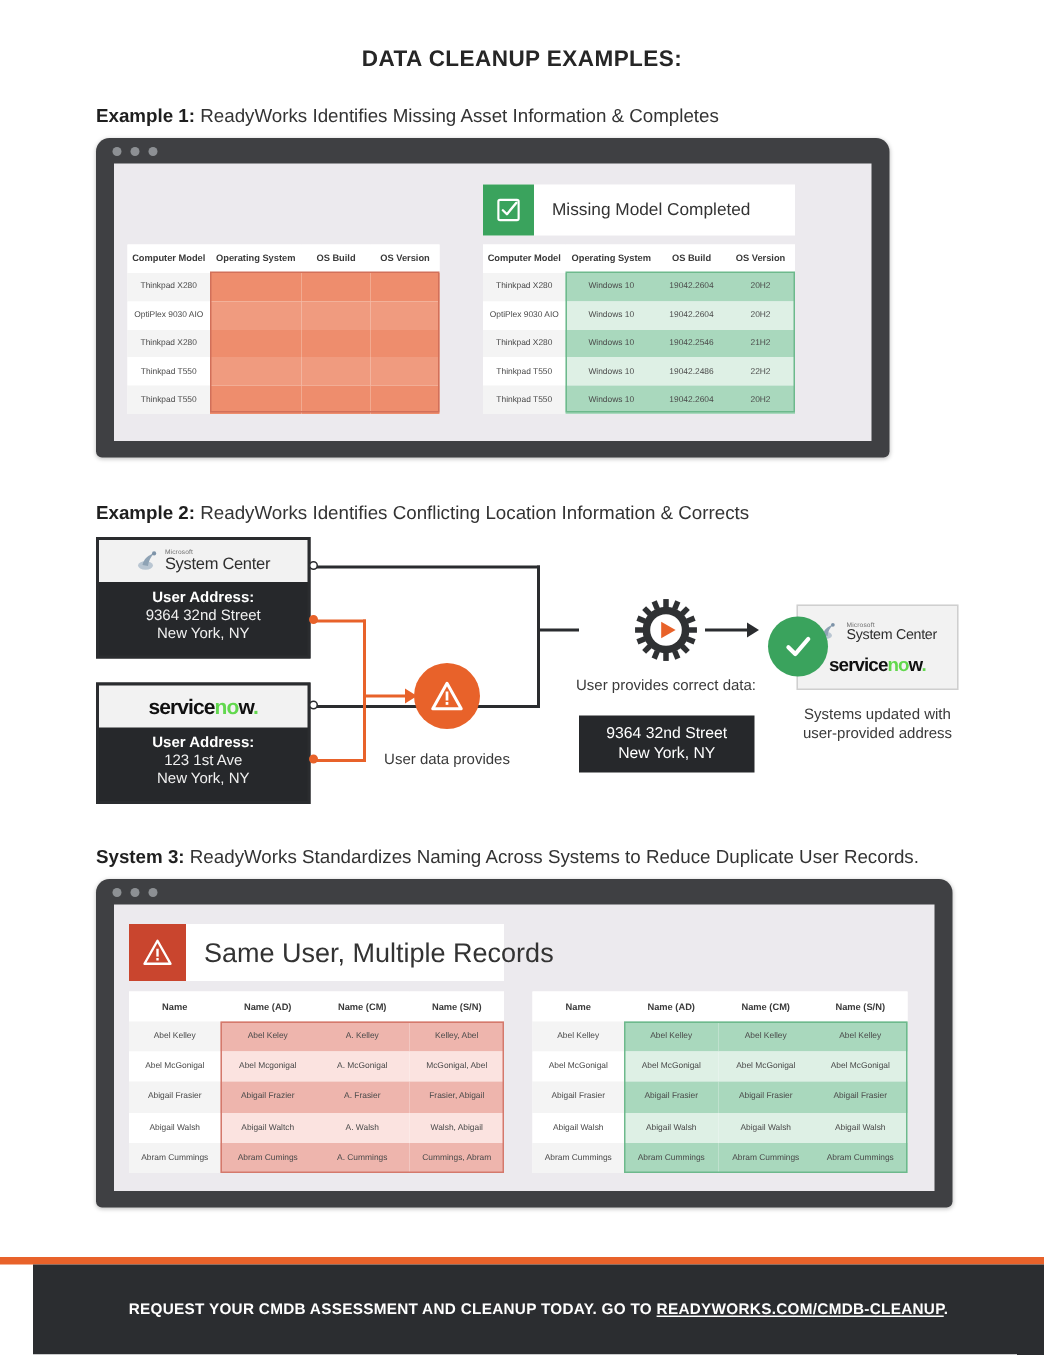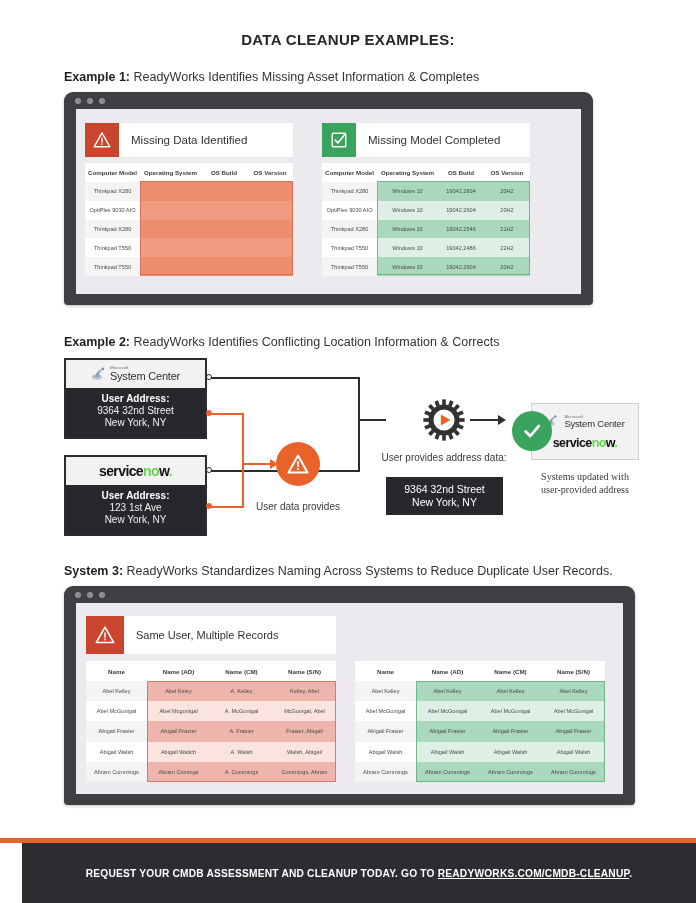--- a/index.html
+++ b/index.html
@@ -54,21 +54,21 @@
     width:34px; height:34px; flex:0 0 34px;
     display:flex; align-items:center; justify-content:center;
   }
   .panel-icon.red{ background:#c9452e; }
   .panel-icon.green{ background:#3aa35d; }
   .panel-title{
     font-size:11.5px; color:#333; padding-left:12px; white-space:nowrap;
   }
   .panel-head.big{ height:38px; }
   .panel-head.big .panel-icon{ width:38px; height:38px; flex:0 0 38px; }
-  .panel-head.big .panel-title{ font-size:11px; }
+  .panel-head.big .panel-title{ font-size:18px; }
 
   
   .dtable{
     position:absolute;
     border-collapse:collapse;
     table-layout:fixed;
     background:#ffffff;
   }
   .dtable th{
     font-size:6.2px; font-weight:bold; color:#3a3a3a;
@@ -174,30 +174,20 @@
 </div>
 
 <div class="window" style="left:64px; top:92px; width:529px; height:213px;">
   <div class="win-bar">
     <span class="dot d1"></span>
     <span class="dot d2"></span>
     <span class="dot d3"></span>
   </div>
   <div class="win-body"></div>
 
-  <div class="panel-head" style="left:21px; top:31px; width:208px;">
-    <div class="panel-icon red">
-      <svg width="18" height="18" viewBox="0 0 24 24" aria-hidden="true">
-        <path d="M12 2.6 L22.4 21 L1.6 21 Z" fill="none" stroke="#fff" stroke-width="1.9" stroke-linejoin="round"></path>
-        <rect x="11.05" y="9" width="1.9" height="6.3" fill="#fff"></rect>
-        <rect x="11.05" y="16.4" width="1.9" height="2" fill="#fff"></rect>
-      </svg>
-    </div>
-    <div class="panel-title">Missing Data Identified</div>
-  </div>
 
   <table class="dtable" id="t1l" style="left:21px; top:71px; width:208px;">
       <colgroup>
         <col style="width: 55px;">
         <col style="width: 61px;">
         <col style="width: 46px;">
         <col style="width: 46px;">
       </colgroup>
       <thead>
         <tr style="height: 18px;">
@@ -393,21 +383,21 @@
     <circle cx="24" cy="24" r="11.5" fill="#fff"></circle>
     <path d="M20.5 18 L31 24 L20.5 30 Z" fill="#e8622a"></path>
   </svg>
 </div>
 
 <div class="ln" style="left:470px; top:419px; width:32px; height:2px;"></div>
 <svg style="position:absolute; left:498px; top:414px;" width="12" height="12" viewBox="0 0 12 12">
   <path d="M0 1 L8 6 L0 11 Z" fill="#2a2c2f"></path>
 </svg>
 
-<div class="caption" style="left:373px; top:451px; width:142px;">User provides address data:</div>
+<div class="caption" style="left:373px; top:451px; width:142px;">User provides correct data:</div>
 <div class="darkchip" style="left:386px; top:477px; width:117px;">
   <div>9364 32nd Street</div>
   <div>New York, NY</div>
 </div>
 
 <div class="syscard" style="left:531px; top:403px;">
   <div class="sc-wrap">
     <div class="sc-mark">
       <svg width="14" height="14" viewBox="0 0 24 24" aria-hidden="true">
         <ellipse cx="9" cy="16.5" rx="7.5" ry="4.2" fill="#b9c6d2"></ellipse>
@@ -420,21 +410,21 @@
       <div class="sc-name" style="font-size:9.5px;">System Center</div>
     </div>
   </div>
   <span class="sn-txt" style="font-size:12.5px;">service<span class="sn-o">n</span><span style="color:#62d84e;">o</span>w<span style="color:#62d84e;">.</span></span>
 </div>
 <div class="okbadge" style="left:512px; top:411px;">
   <svg width="22" height="22" viewBox="0 0 24 24" aria-hidden="true">
     <path d="M5 12.5 L10 17.5 L19.5 6.5" fill="none" stroke="#fff" stroke-width="3" stroke-linecap="round" stroke-linejoin="round"></path>
   </svg>
 </div>
-<div class="caption" style="left:521px; top:470px; width:128px; text-align:center;font-family:Liberation Serif, serif;">
+<div class="caption" style="left:521px; top:470px; width:128px; text-align:center;">
   <div>Systems updated with</div>
   <div>user-provided address</div>
 </div>
 
 <div class="ex-head" style="top:564px;">
   <b>System 3:</b><span> ReadyWorks Standardizes Naming Across Systems to Reduce Duplicate User Records.</span>
 </div>
 
 <div class="window" style="left:64px; top:586px; width:571px; height:219px;">
   <div class="win-bar">

